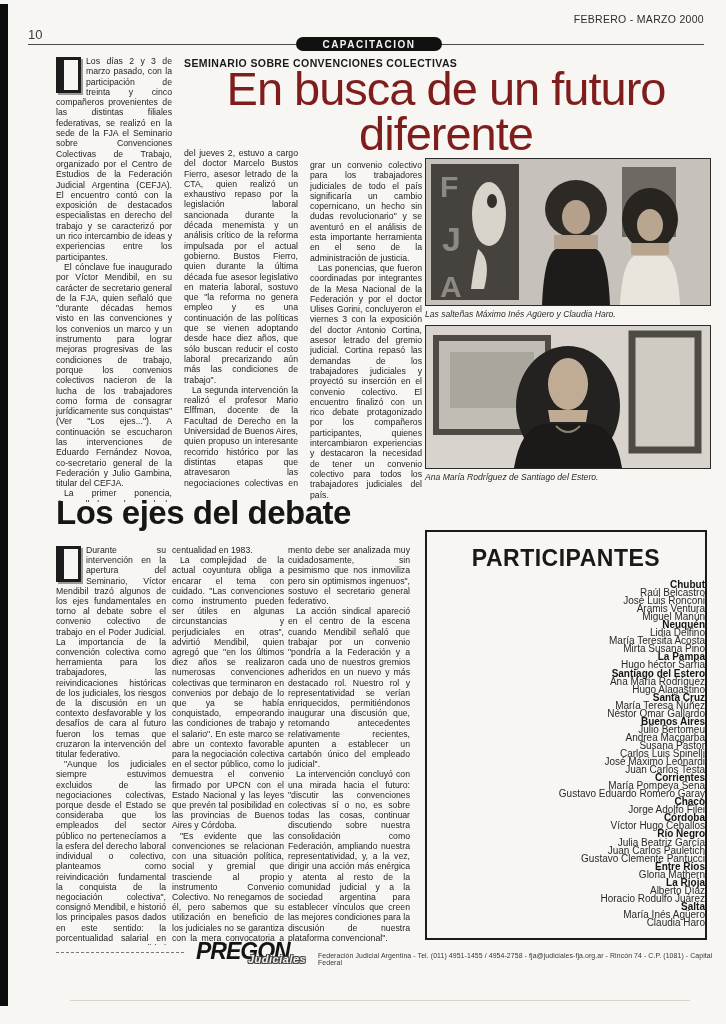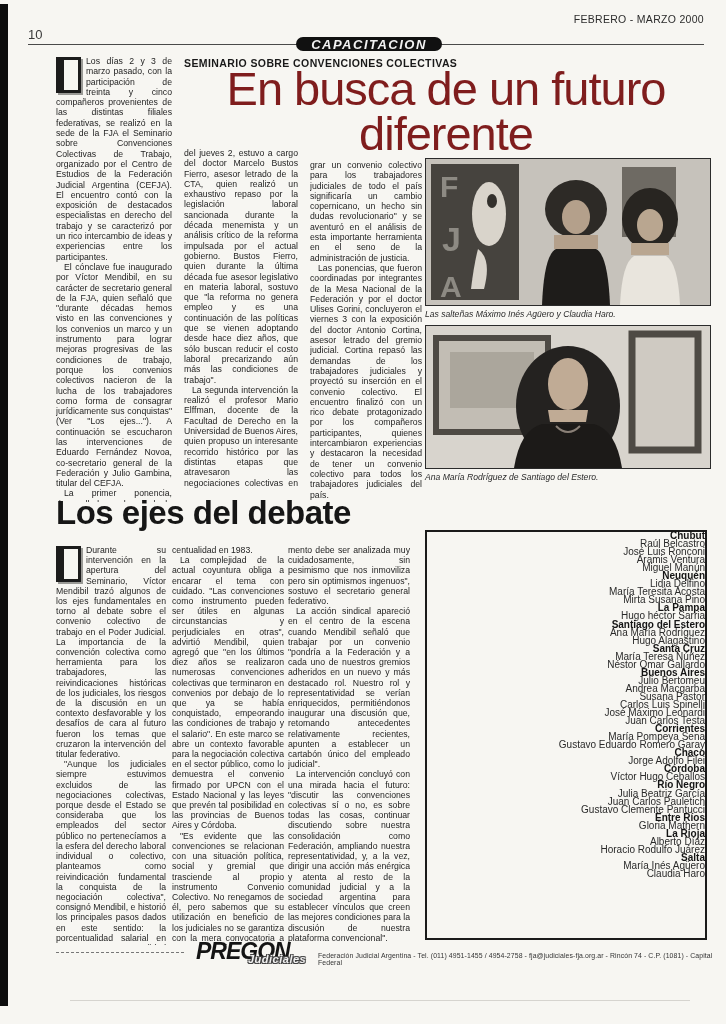--- a/index.html
+++ b/index.html
@@ -10,21 +10,21 @@
   }
   .scan-bar{position:absolute;left:0;top:4px;width:8px;height:1002px;background:#0d0d0d;}
 
   
   .pagenum{position:absolute;left:28px;top:27px;font-size:13px;color:#3a3a3a;}
   .header-rule{position:absolute;left:28px;top:44px;width:676px;height:1px;background:#4a4a4a;}
   .section-pill{
     position:absolute;left:296px;top:37px;width:146px;height:14px;background:#111;
     border-radius:7px;display:flex;align-items:center;justify-content:center;
   }
-  .section-pill span{color:#f2f2f2;font-size:13px;font-weight:bold;letter-spacing:1.5px;font-style:italic;}
+  .section-pill span{color:#f2f2f2;font-size:10px;font-weight:bold;letter-spacing:1.5px;}
   .issue-date{position:absolute;right:22px;top:13px;font-size:10.5px;color:#2c2c2c;letter-spacing:.3px;}
 
   
   .kicker{position:absolute;left:184px;top:57px;font-size:10.5px;font-weight:bold;letter-spacing:.4px;color:#191919;}
   .headline{
     position:absolute;left:182px;top:66px;width:528px;margin:0;text-align:center;
     font-size:47px;line-height:45px;font-weight:normal;letter-spacing:-1px;color:#7f1d1d;
   }
   .debate-headline{
     position:absolute;left:56px;top:494px;width:368px;margin:0;
@@ -156,20 +156,21 @@
     <p>La complejidad de la actual coyuntura obliga a encarar el tema con cuidado. "Las convenciones como instrumento pueden ser útiles en algunas circunstancias y perjudiciales en otras", advirtió Mendibil, quien agregó que "en los últimos diez años se realizaron numerosas convenciones colectivas que terminaron en convenios por debajo de lo que ya se había conquistado, empeorando las condiciones de trabajo y el salario". En este marco se abre un contexto favorable para la negociación colectiva en el sector público, como lo demuestra el convenio firmado por UPCN con el Estado Nacional y las leyes que prevén tal posibilidad en las provincias de Buenos Aires y Córdoba.</p>
     <p>"Es evidente que las convenciones se relacionan con una situación política, social y gremial que trasciende al propio instrumento Convenio Colectivo. No renegamos de él, pero sabemos que su utilización en beneficio de los judiciales no se garantiza con la mera convocatoria a una negociación colectiva y que la oportunidad de este instru-</p>
   </div>
 <div class="col d3" id="deb-col-2">
     <p>mento debe ser analizada muy cuidadosamente, sin pesimismo que nos inmoviliza pero sin optimismos ingenuos", sostuvo el secretario general federativo.</p>
     <p>La acción sindical apareció en el centro de la escena cuando Mendibil señaló que trabajar por un convenio "pondría a la Federación y a cada uno de nuestros gremios adheridos en un nuevo y más destacado rol. Nuestro rol y representatividad se verían enriquecidos, permitiéndonos inaugurar una discusión que, retomando antecedentes relativamente recientes, apunten a establecer un cartabón único del empleado judicial".</p>
     <p>La intervención concluyó con una mirada hacia el futuro: "discutir las convenciones colectivas sí o no, es sobre todas las cosas, continuar discutiendo sobre nuestra consolidación como Federación, ampliando nuestra representatividad, y, a la vez, dirigir una acción más enérgica y atenta al resto de la comunidad judicial y a la sociedad argentina para establecer vínculos que creen las mejores condiciones para la discusión de nuestra plataforma convencional".</p>
   </div>
 
 <aside class="participants">
+  <h3>PARTICIPANTES</h3>
   <div class="plist" id="participants-list">
       <div class="prov">Chubut</div>
       <div>Raúl Belcastro</div>
       <div>José Luis Ronconi</div>
       <div>Aramis Ventura</div>
       <div>Miguel Manún</div>
       <div class="prov">Neuquén</div>
       <div>Lidia Delfino</div>
       <div>María Teresita Acosta</div>
       <div>Mirta Susana Pino</div>

